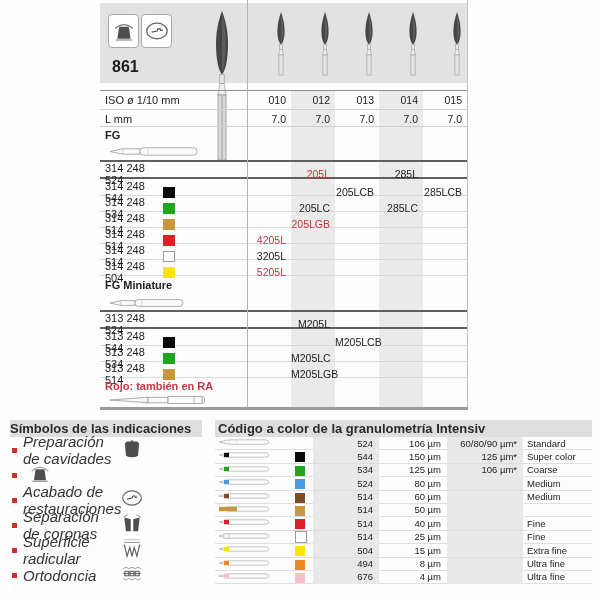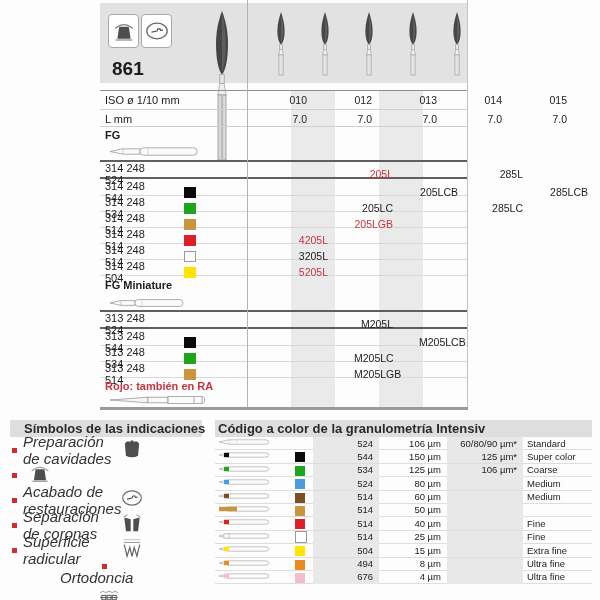--- a/index.html
+++ b/index.html
@@ -8,26 +8,26 @@
 
   
   .catalog{position:absolute;left:100px;top:0;width:368px;height:412px;}
   .band{position:absolute;left:0;top:3px;width:367px;height:80px;background:#e2e2e2;}
   .colband{position:absolute;top:90px;height:317px;width:44px;background:#eaeaea;}
   .vline{position:absolute;top:0;height:407px;width:1px;background:#b3b3b3;}
   .hline{position:absolute;left:0;width:368px;background:#cfcfcf;height:1px;}
   .hline.thick{background:#5f5f5f;height:2px;}
   .hline.bottom{background:#9a9a9a;height:3px;}
 
-  .model{position:absolute;left:12px;top:58px;font-size:19px;font-weight:bold;}
+  .model{position:absolute;left:12px;top:58px;font-size:16px;font-weight:bold;}
   .hicon{position:absolute;top:14px;width:29px;height:32px;background:#fff;border:1px solid #a8a8a8;
          border-radius:4px;display:flex;align-items:center;justify-content:center;}
 
   .c-row{position:absolute;left:0;width:368px;display:grid;
-         grid-template-columns:55px 92px repeat(5,44px);align-items:center;box-sizing:border-box;gap:21px;}
+         grid-template-columns:55px 92px repeat(5,44px);align-items:center;box-sizing:border-box;}
   .hdr-row{grid-template-columns:147px repeat(5,44px);}
   .c-row .lbl{padding-left:5px;font-size:11px;color:#222;}
   .c-row .cell{text-align:right;padding-right:5px;font-size:10.5px;color:#1d1d1d;}
   .c-row .cell.red, .red-note{color:#c43640;text-align:right;}
   .ref{padding-left:5px;font-size:11px;color:#1d1d1d;}
   .sqc{padding-left:8px;}
   .sq{display:inline-block;width:12px;height:11px;vertical-align:middle;}
   .sq-black{background:#0a0a0a}.sq-green{background:#1ea51e}.sq-gold{background:#c8963c}
   .sq-red{background:#dd2027}.sq-white{background:#fff;border:1px solid #9a9a9a;width:10px;height:9px;}
   .sq-yellow{background:#ffe400}.sq-blue{background:#4a9ade}.sq-brown{background:#7a4f28}
@@ -36,21 +36,21 @@
   .l-r{top:111px;height:16px;border-bottom:1px solid #cfcfcf;}
   .fgrow{height:16px;border-bottom:1px solid #d9d9d9;}
   .fgrow.first{height:17px;border-bottom:2px solid #5f5f5f;}
   .sec-lbl{position:absolute;left:5px;font-size:11px;font-weight:bold;}
   .red-note{position:absolute;left:5px;font-size:11px;font-weight:bold;}
   .burpos{position:absolute;}
 
   
   .symbols{position:absolute;left:10px;top:420px;width:192px;}
   .s-title{height:17px;background:#dedede;font-size:13px;font-weight:bold;line-height:17px;
-           padding-left:14px;color:#2a2a2a;white-space:nowrap;}
+           padding-left:0;color:#2a2a2a;white-space:nowrap;}
   .s-item{position:absolute;left:0;width:192px;height:22px;display:flex;align-items:center;}
   .s-bullet{width:5px;height:5px;background:#cf2e2e;margin:0 6px 0 2px;flex:0 0 auto;}
   .s-label{font-size:15px;color:#333;width:92px;font-style:italic;}
   .s-icon{margin-left:6px;}
 
   
   .granulo{position:absolute;left:215px;top:420px;width:377px;}
   .g-title{height:17px;background:#dedede;font-size:13px;font-weight:bold;line-height:17px;
            padding-left:3px;color:#2a2a2a;white-space:nowrap;}
   .g-row{display:grid;grid-template-columns:80px 18px 66px 68px 76px 1fr;height:13.4px;
@@ -361,21 +361,21 @@
       <span class="s-bullet"></span>
       <span class="s-label">Superficie radicular</span>
       <span class="s-icon">
         <svg width="22" height="22" viewBox="0 0 20 20">
           <path d="M2.5 2.5 L17.5 2.5" stroke="#c0c0c0" stroke-width="0.9"></path>
           <path d="M2.5 5 L17.5 5" stroke="#9a9a9a" stroke-width="0.9"></path>
           <path d="M3 7 L5.5 17.5 L8 9.5 L10 17.5 L12 9.5 L14.5 17.5 L17 7" fill="none" stroke="#666" stroke-width="1.1"></path>
         </svg>
       </span>
     </div>
-    <div class="s-item" style="top:144px;flex-direction:column;">
+    <div class="s-item" style="top:144px;">
       <span class="s-bullet"></span>
       <span class="s-label">Ortodoncia</span>
       <span class="s-icon">
         <svg width="22" height="22" viewBox="0 0 20 20">
           <path d="M2 6 Q5 3.5 7 6 Q10 3.5 13 6 Q15 3.5 18 6" stroke="#9a9a9a" stroke-width="0.9" fill="none"></path>
           <line x1="2" y1="10.5" x2="18" y2="10.5" stroke="#666" stroke-width="1"></line>
           <rect x="3.5" y="8.5" width="3.6" height="4" fill="none" stroke="#555" stroke-width="0.9"></rect>
           <rect x="8.2" y="8.5" width="3.6" height="4" fill="none" stroke="#555" stroke-width="0.9"></rect>
           <rect x="12.9" y="8.5" width="3.6" height="4" fill="none" stroke="#555" stroke-width="0.9"></rect>
           <path d="M2 15 Q5 17.5 7 15 Q10 17.5 13 15 Q15 17.5 18 15" stroke="#9a9a9a" stroke-width="0.9" fill="none"></path>

